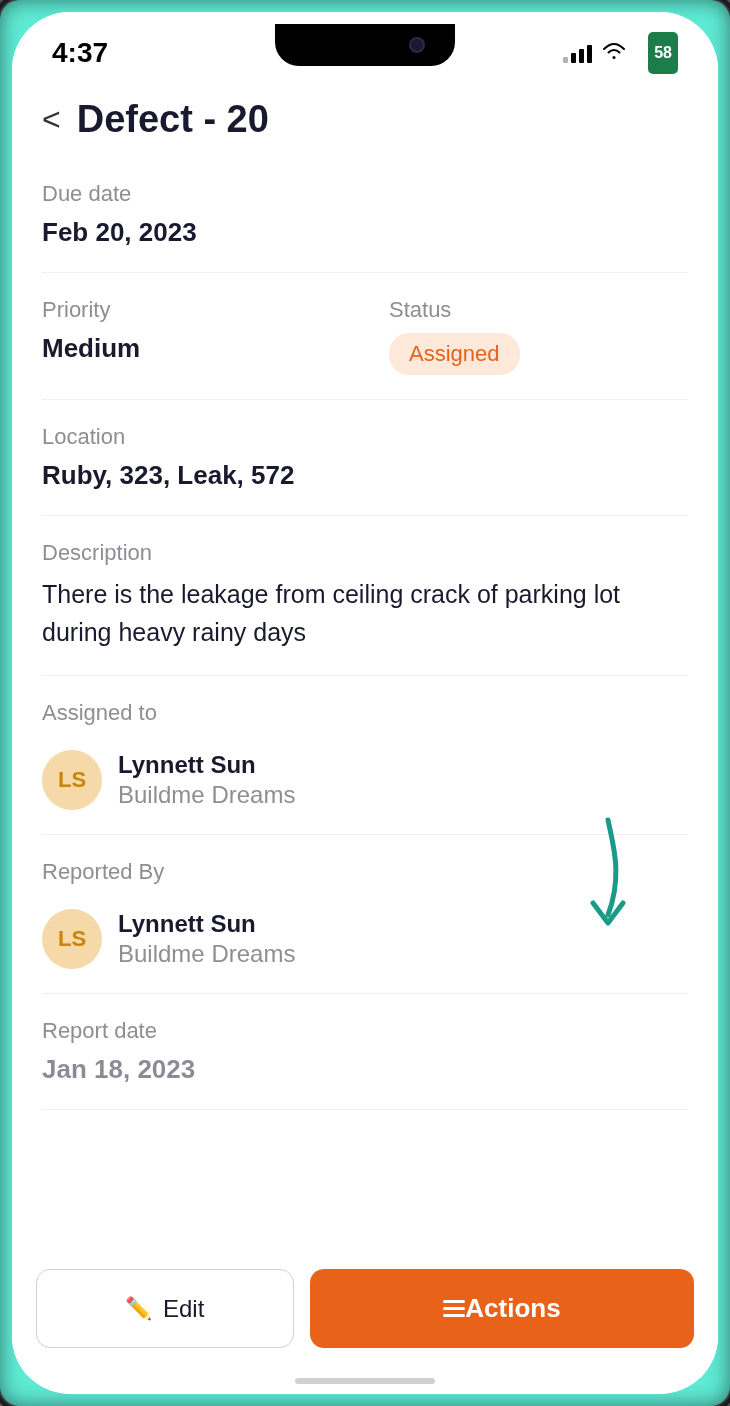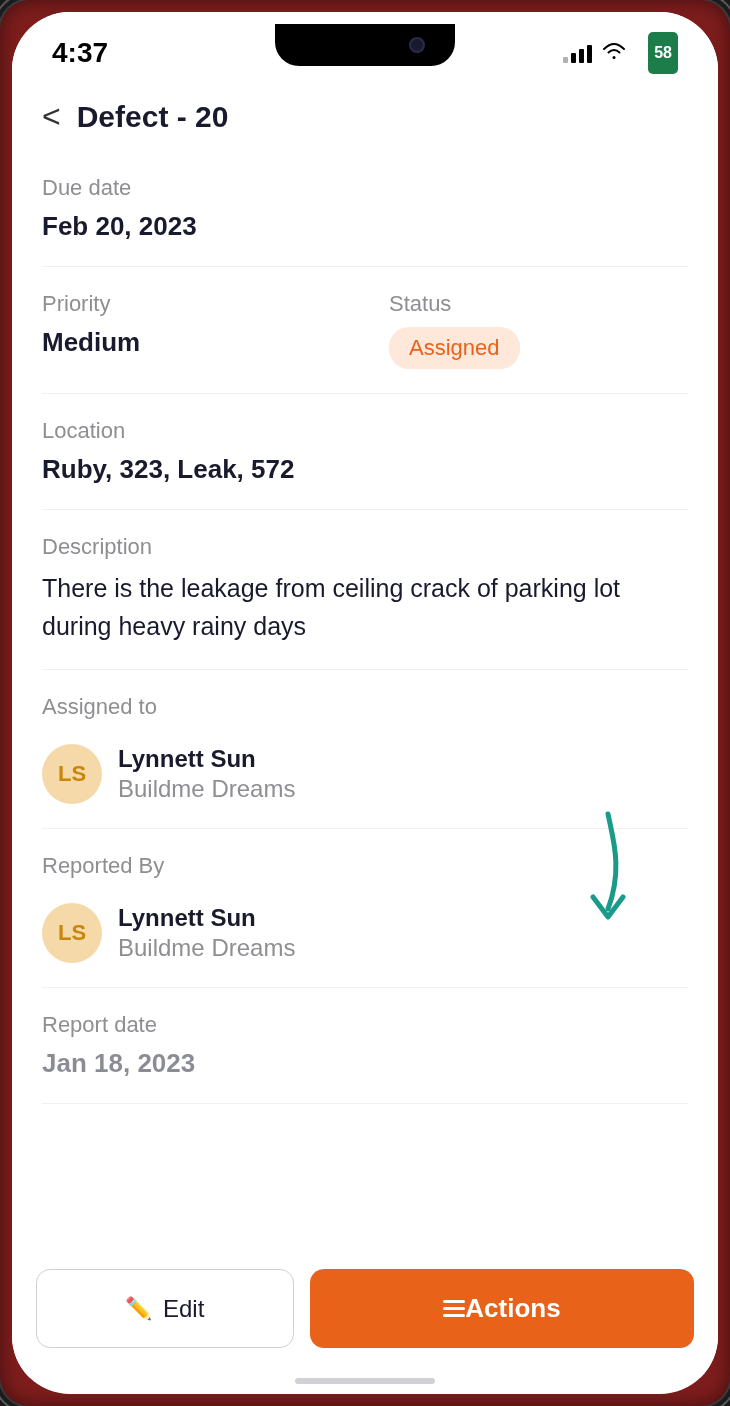--- a/index.html
+++ b/index.html
@@ -8,22 +8,22 @@
       display: flex;
       justify-content: center;
       align-items: center;
       min-height: 100vh;
       font-family: -apple-system, BlinkMacSystemFont, 'SF Pro Display', 'Helvetica Neue', Arial, sans-serif;
     }
 
     .phone-shell {
       width: 730px;
       height: 1406px;
-      background: #7f1d1d;
-      border-radius: 30px;
+      background: #5eead4;
+      border-radius: 20px;
       position: relative;
       box-shadow: 0 0 0 2px #3a3a3c, 0 0 0 6px #1c1c1e, 0 0 0 8px #5a5a5c, inset 0 0 20px rgba(0,0,0,0.5);
       overflow: hidden;
     }
 
     
     .phone-shell::before {
       content: '';
       position: absolute;
       left: -8px;
@@ -144,21 +144,21 @@
 
     .back-btn {
       font-size: 32px;
       color: #333;
       cursor: pointer;
       font-weight: 300;
       margin-right: 16px;
     }
 
     .header-title {
-      font-size: 30px;
+      font-size: 38px;
       font-weight: 700;
       color: #1a1a2e;
     }
 
     
     .tabs {
       display: flex;
       padding: 0 30px;
       border-bottom: 1px solid #e5e5ea;
       flex-shrink: 0;

